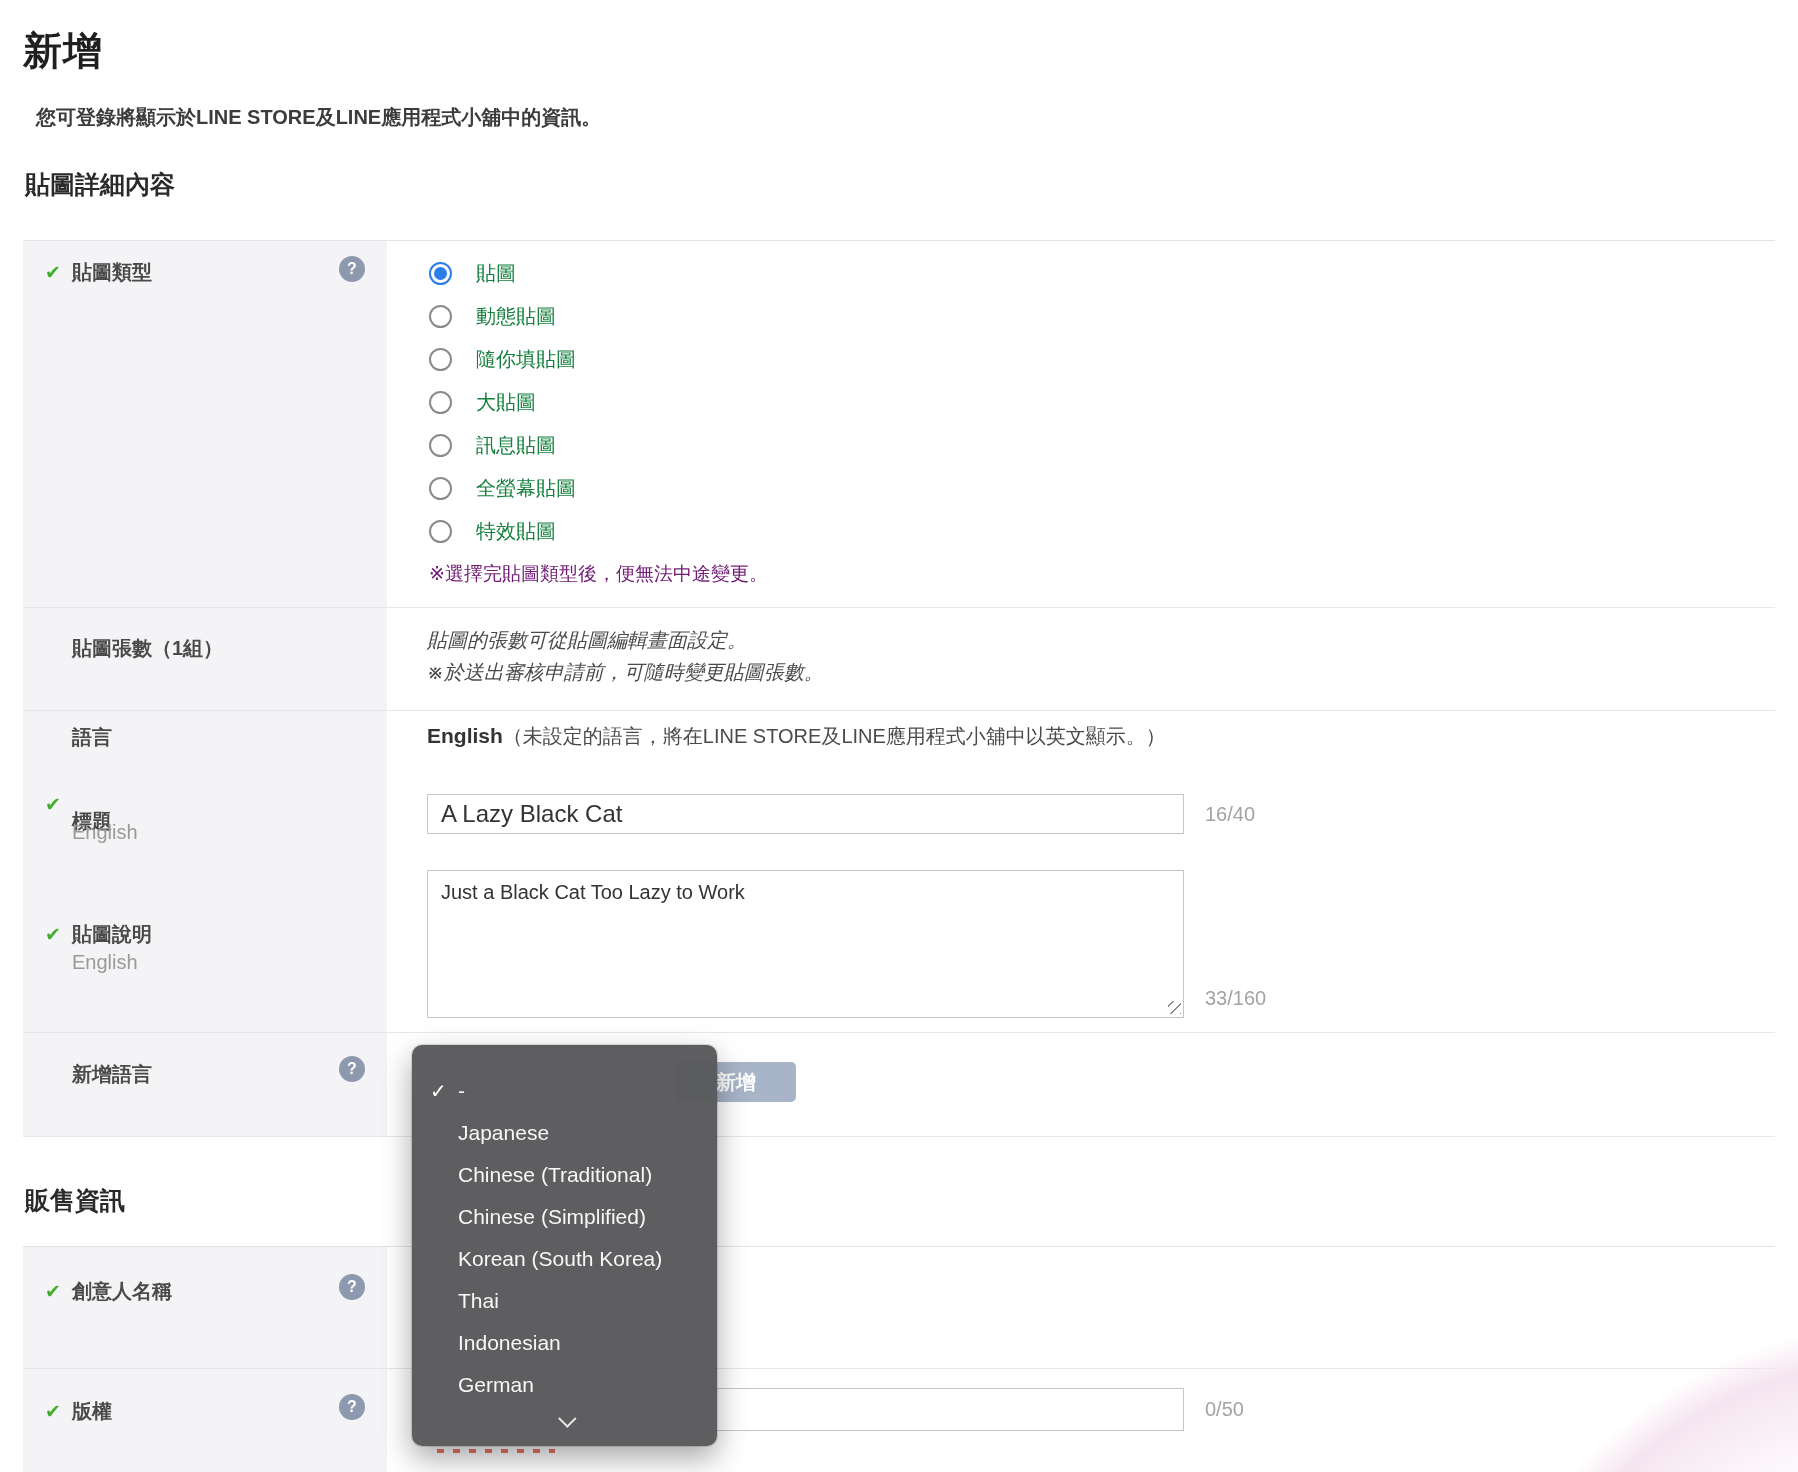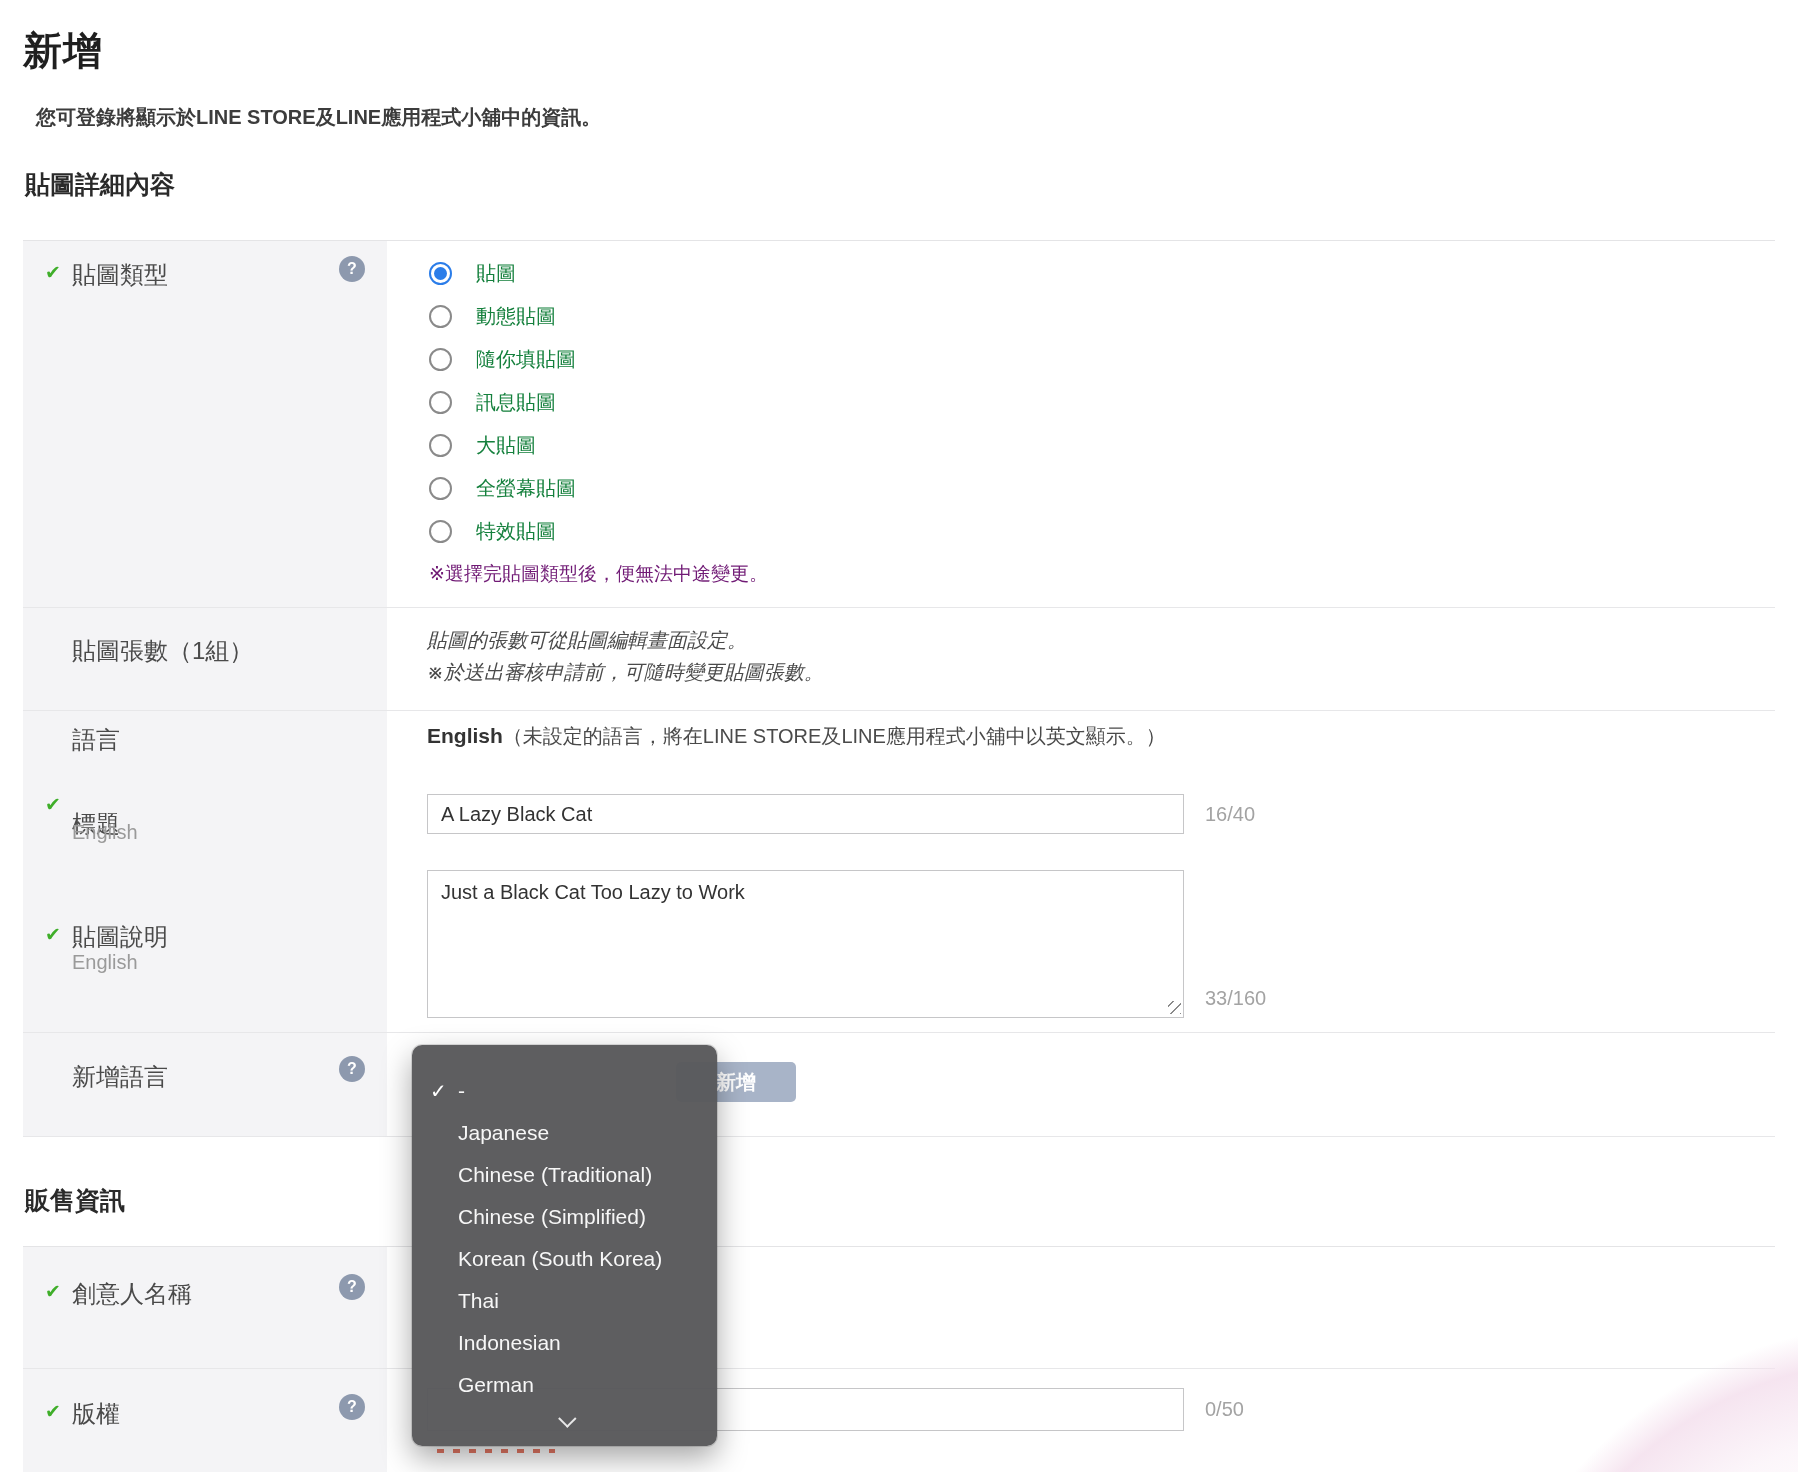--- a/index.html
+++ b/index.html
@@ -17,37 +17,37 @@
 
   .ftable { position:absolute; left:23px; width:1752px; border-top:1px solid #e4e4e6; }
   #table1 { top:240px; height:896px; }
   #table2 { top:1246px; height:226px; }
   .frow { position:relative; width:100%; border-bottom:1px solid #e7e7e9; }
   .frow:last-child.noborder { border-bottom:none; }
   .lc { position:absolute; left:0; top:0; bottom:0; width:364px; background:#f4f4f6; }
   .cc { position:absolute; left:364px; right:0; top:0; bottom:0; }
 
   .chk { position:absolute; font-size:19px; font-weight:bold; color:#3fae2a; }
-  .flabel { position:absolute; font-size:24px; font-weight:normal; color:#4a4a4a; }
+  .flabel { position:absolute; font-size:20px; font-weight:bold; color:#4a4a4a; }
   .fsub { position:absolute; font-size:20px; color:#9a9a9a; }
   .help { position:absolute; width:26px; height:26px; border-radius:50%; background:#8d99ae;
           color:#fff; font-size:16px; font-weight:bold; text-align:center; line-height:26px; cursor:pointer; }
 
   .radio-item { display:flex; align-items:center; height:43px; margin-left:42px; }
   .rcirc { width:23px; height:23px; border:2px solid #8a8a8a; border-radius:50%; background:#fff; position:relative; flex:0 0 auto; }
   .rcirc.on { border-color:#2b7de9; }
   .rcirc.on::after { content:""; position:absolute; inset:3px; border-radius:50%; background:#2b7de9; }
   .rlabel { margin-left:24px; font-size:20px; color:#15803d; }
   .note { font-size:19px; color:#701a75; }
 
   .bodytext { font-size:20px; color:#4a4a4a; line-height:32px; }
 
   .tinput {
     position:absolute; height:40px; width:757px; border:1px solid #c6c6c8; background:#fff;
-    font-family:inherit; font-size:20px; color:#333; padding:0 13px; outline:none;
+    font-family:inherit; font-size:24px; color:#333; padding:0 13px; outline:none;
   }
   .tarea {
     position:absolute; width:757px; height:148px; border:1px solid #c6c6c8; background:#fff;
     font-family:inherit; font-size:20px; color:#333; padding:10px 13px; outline:none; resize:none; overflow:hidden;
   }
   .resize-handle { position:absolute; width:13px; height:13px;
     background:repeating-linear-gradient(135deg, transparent 0 3px, #8a8a8a 3px 4.5px, transparent 4.5px 7px); }
   .counter { position:absolute; font-size:20px; color:#a3a3a3; }
 
   .add-btn { position:absolute; left:676px; top:1062px; width:120px; height:40px; z-index:20;
@@ -101,25 +101,25 @@
         <div class="radio-item">
           <span class="rcirc"></span>
           <span class="rlabel">動態貼圖</span>
         </div>
         <div class="radio-item">
           <span class="rcirc"></span>
           <span class="rlabel">隨你填貼圖</span>
         </div>
         <div class="radio-item">
           <span class="rcirc"></span>
+          <span class="rlabel">大貼圖</span>
+        </div>
+        <div class="radio-item">
+          <span class="rcirc"></span>
           <span class="rlabel">訊息貼圖</span>
-        </div>
-        <div class="radio-item">
-          <span class="rcirc"></span>
-          <span class="rlabel">大貼圖</span>
         </div>
         <div class="radio-item">
           <span class="rcirc"></span>
           <span class="rlabel">全螢幕貼圖</span>
         </div>
         <div class="radio-item">
           <span class="rcirc"></span>
           <span class="rlabel">特效貼圖</span>
         </div>
         <div class="note" style="margin:8px 0 0 42px;">※選擇完貼圖類型後，便無法中途變更。</div>

